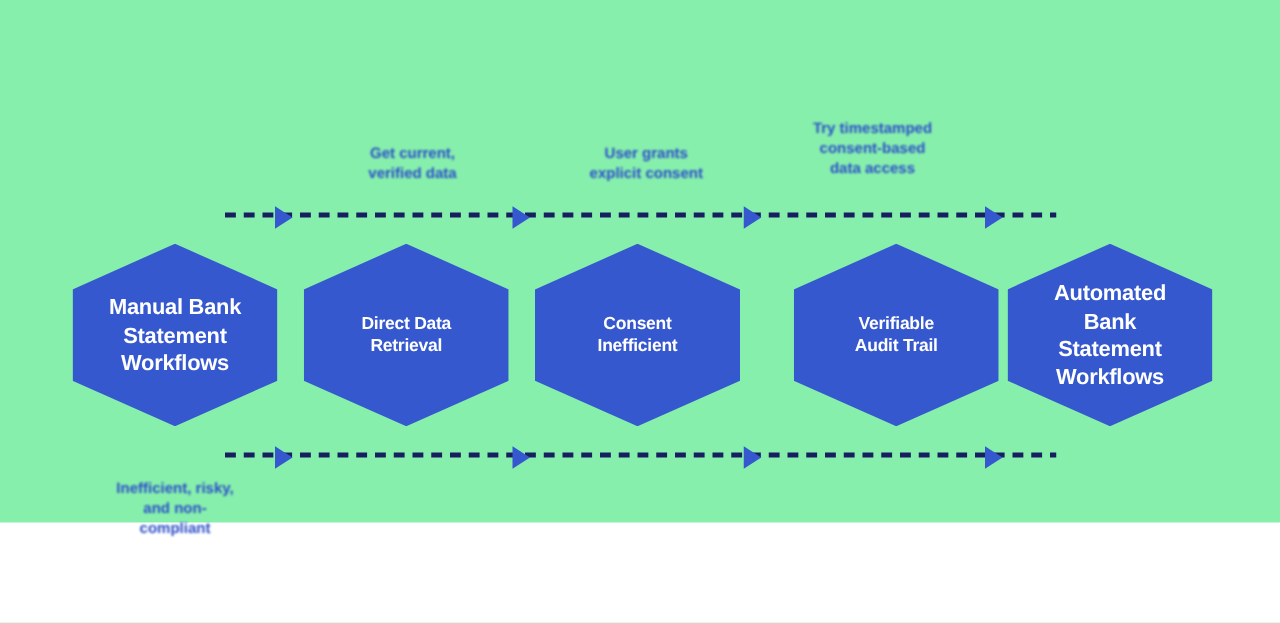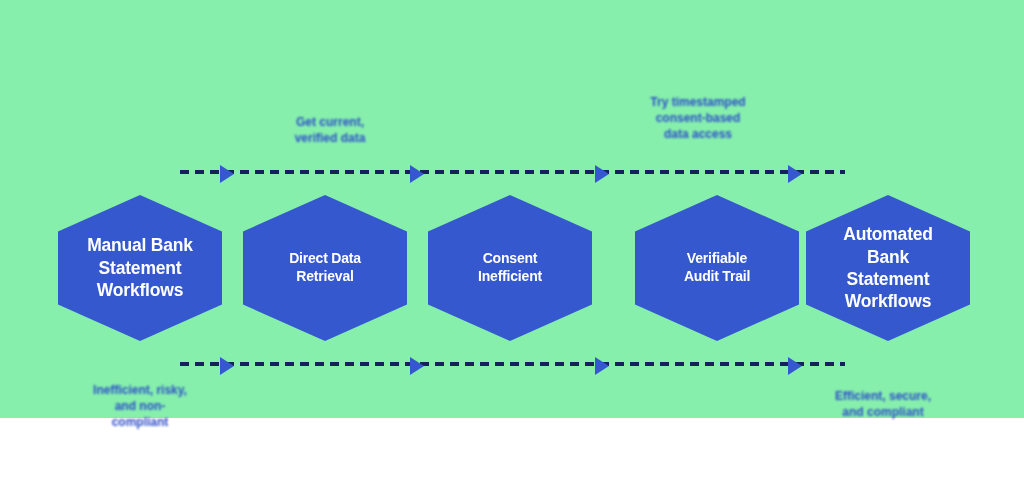--- a/index.html
+++ b/index.html
@@ -109,20 +109,22 @@
 
   <div class="rail bottom">
     <span class="arrowhead" style="left:40px"></span>
     <span class="arrowhead" style="left:230px"></span>
     <span class="arrowhead" style="left:415px"></span>
     <span class="arrowhead" style="left:608px"></span>
   </div>
 
   <div class="note top-a">Get current,
 verified data</div>
+  <div class="note top-b">User grants
+explicit consent</div>
   <div class="note top-c">Try timestamped
 consent-based
 data access</div>
 
   <div class="hex n0 wide">
     <div class="hex-label">Manual Bank
 Statement
 Workflows</div>
   </div>
   <div class="hex n1">
@@ -140,16 +142,14 @@
   <div class="hex n4 wide">
     <div class="hex-label">Automated
 Bank
 Statement
 Workflows</div>
   </div>
 
   <div class="note bot-a">Inefficient, risky,
 and non-
 compliant</div>
-  <div class="note bot-b">Efficient, secure,
-and compliant</div>
 
 </div>
 
 </body></html>

